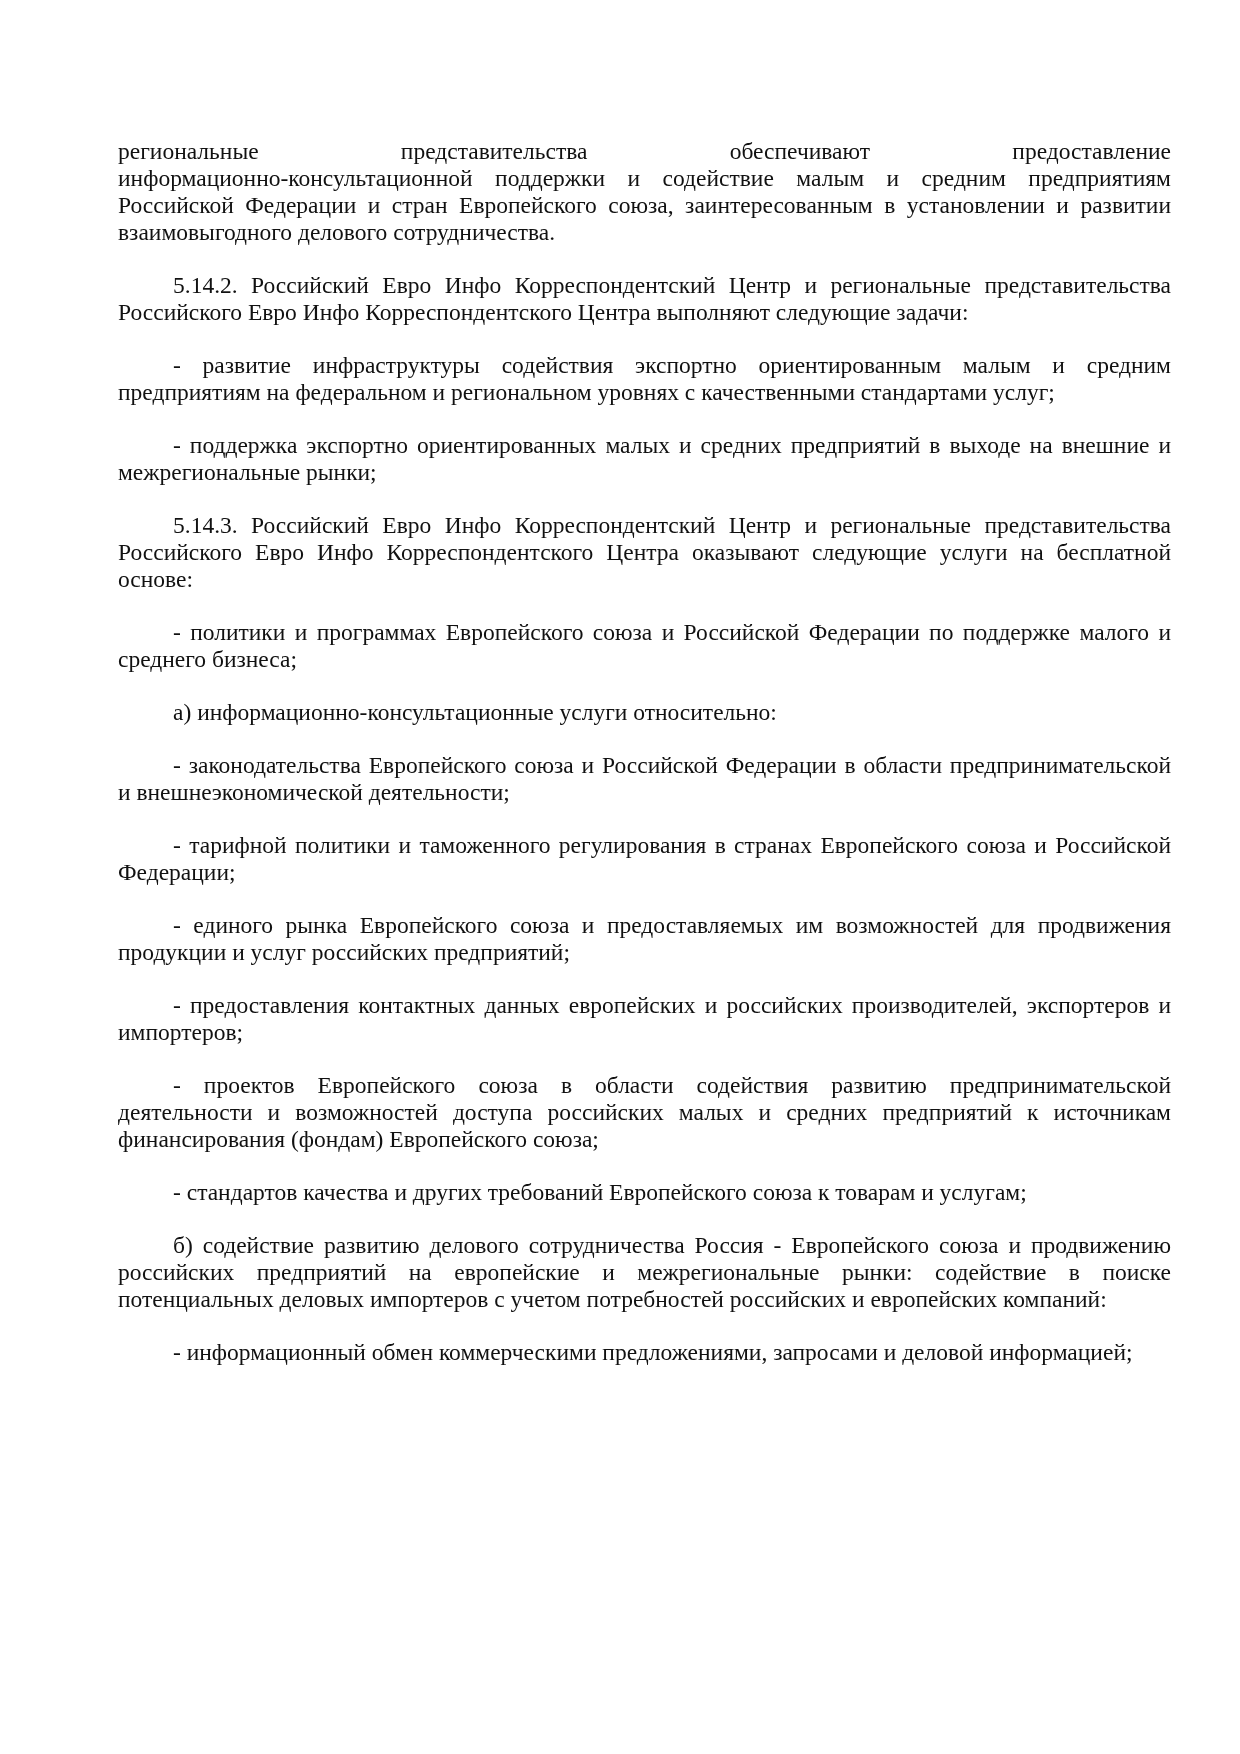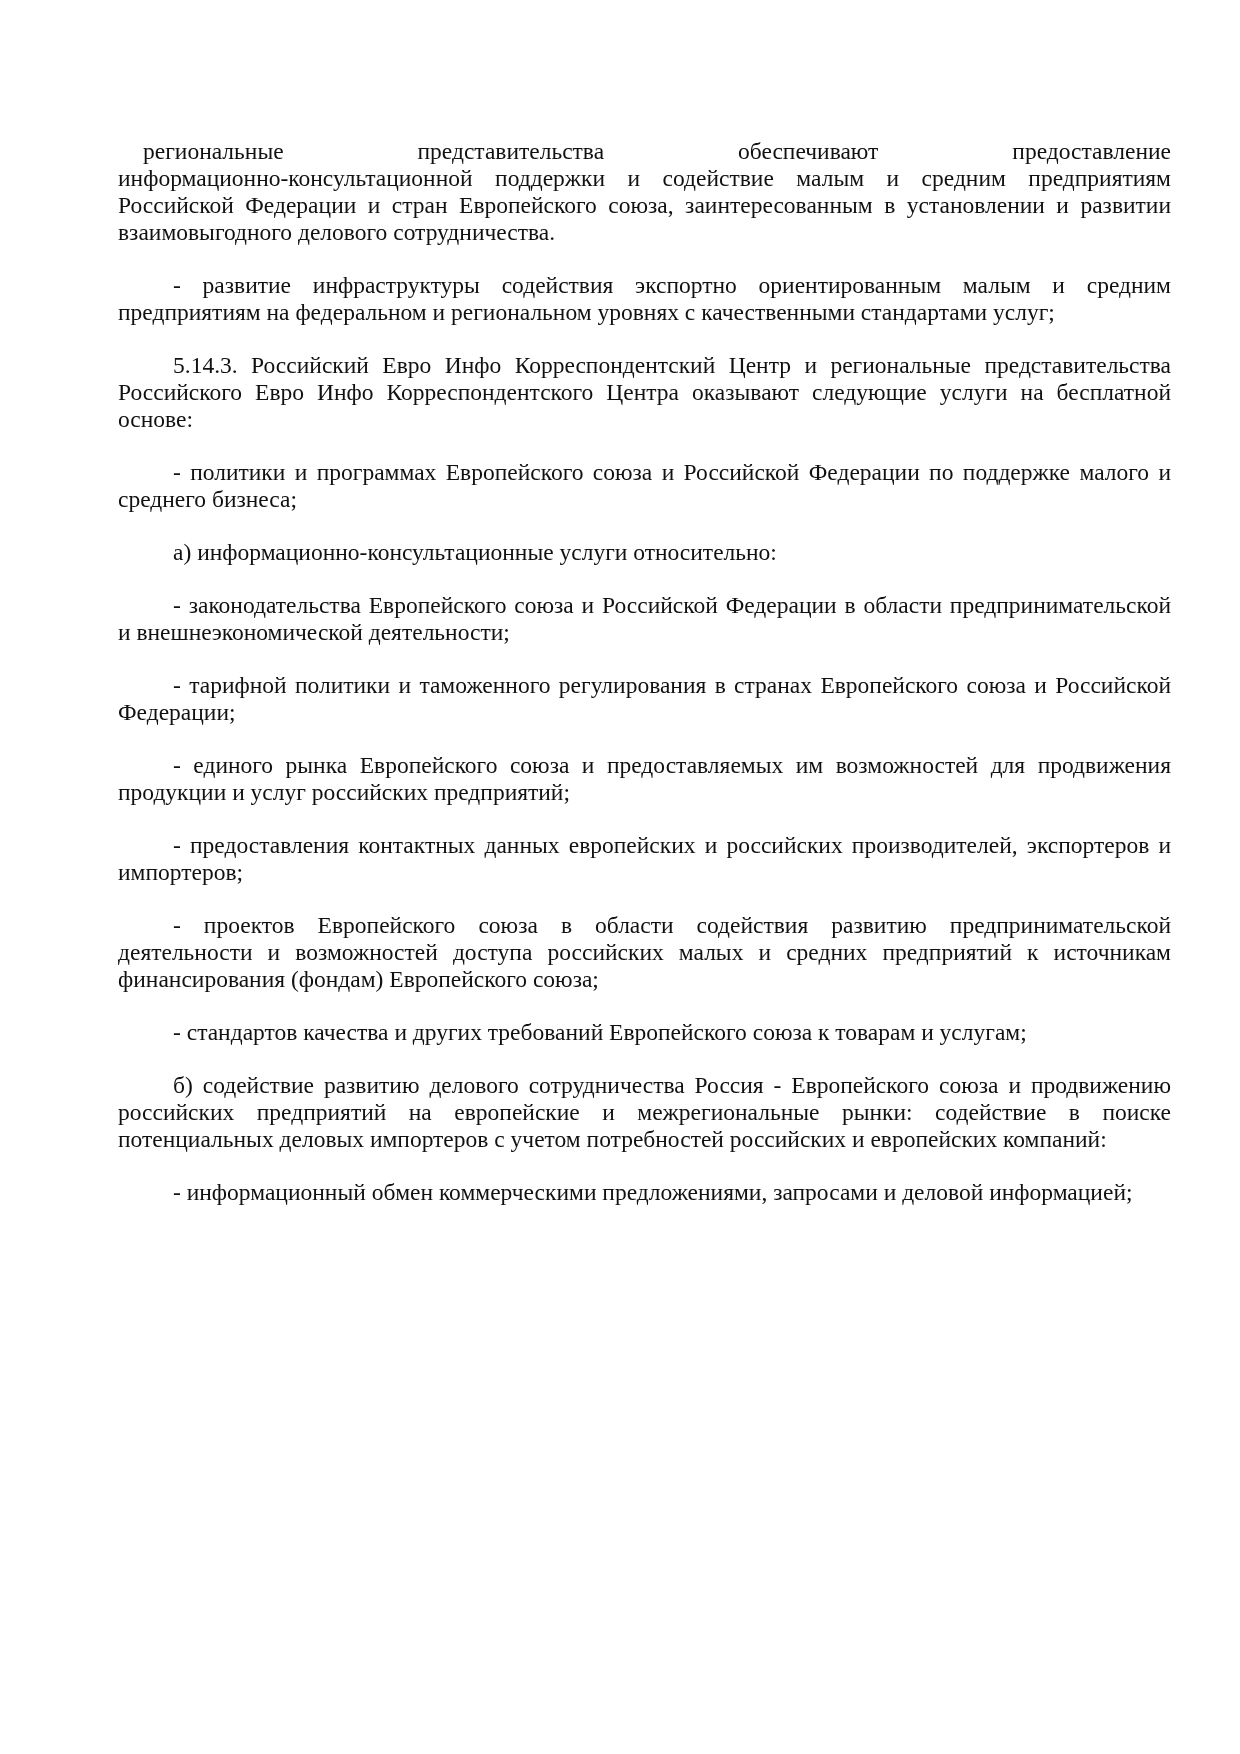--- a/index.html
+++ b/index.html
@@ -13,30 +13,32 @@
       font-size: 23.5px;
       line-height: 27px;
       color: #111111;
     }
     .para {
       margin: 0 0 26px 0;
       text-align: justify;
       text-align-last: left;
     }
     .para.indent { text-indent: 55px; }
-    .line-justify { text-align: justify; text-align-last: justify; display: block; margin-left: 25px; }
+    .line-justify { text-align: justify; text-align-last: justify; display: block; }
   </style>
 </head>
 <body>
 
 <div class="page">
   <div class="para">
     <span class="line-justify">региональные представительства обеспечивают предоставление</span><span>информационно-консультационной поддержки и содействие малым и средним предприятиям Российской Федерации и стран Европейского союза, заинтересованным в установлении и развитии взаимовыгодного делового сотрудничества.</span>
   </div>
+  <p class="para indent">5.14.2. Российский Евро Инфо Корреспондентский Центр и региональные представительства Российского Евро Инфо Корреспондентского Центра выполняют следующие задачи:</p>
   <p class="para indent">- развитие инфраструктуры содействия экспортно ориентированным малым и средним предприятиям на федеральном и региональном уровнях с качественными стандартами услуг;</p>
+  <p class="para indent">- поддержка экспортно ориентированных малых и средних предприятий в выходе на внешние и межрегиональные рынки;</p>
   <p class="para indent">5.14.3. Российский Евро Инфо Корреспондентский Центр и региональные представительства Российского Евро Инфо Корреспондентского Центра оказывают следующие услуги на бесплатной основе:</p>
   <p class="para indent">- политики и программах Европейского союза и Российской Федерации по поддержке малого и среднего бизнеса;</p>
   <p class="para indent">а) информационно-консультационные услуги относительно:</p>
   <p class="para indent">- законодательства Европейского союза и Российской Федерации в области предпринимательской и внешнеэкономической деятельности;</p>
   <p class="para indent">- тарифной политики и таможенного регулирования в странах Европейского союза и Российской Федерации;</p>
   <p class="para indent">- единого рынка Европейского союза и предоставляемых им возможностей для продвижения продукции и услуг российских предприятий;</p>
   <p class="para indent">- предоставления контактных данных европейских и российских производителей, экспортеров и импортеров;</p>
   <p class="para indent">- проектов Европейского союза в области содействия развитию предпринимательской деятельности и возможностей доступа российских малых и средних предприятий к источникам финансирования (фондам) Европейского союза;</p>
   <p class="para indent">- стандартов качества и других требований Европейского союза к товарам и услугам;</p>
   <p class="para indent">б) содействие развитию делового сотрудничества Россия - Европейского союза и продвижению российских предприятий на европейские и межрегиональные рынки: содействие в поиске потенциальных деловых импортеров с учетом потребностей российских и европейских компаний:</p>

